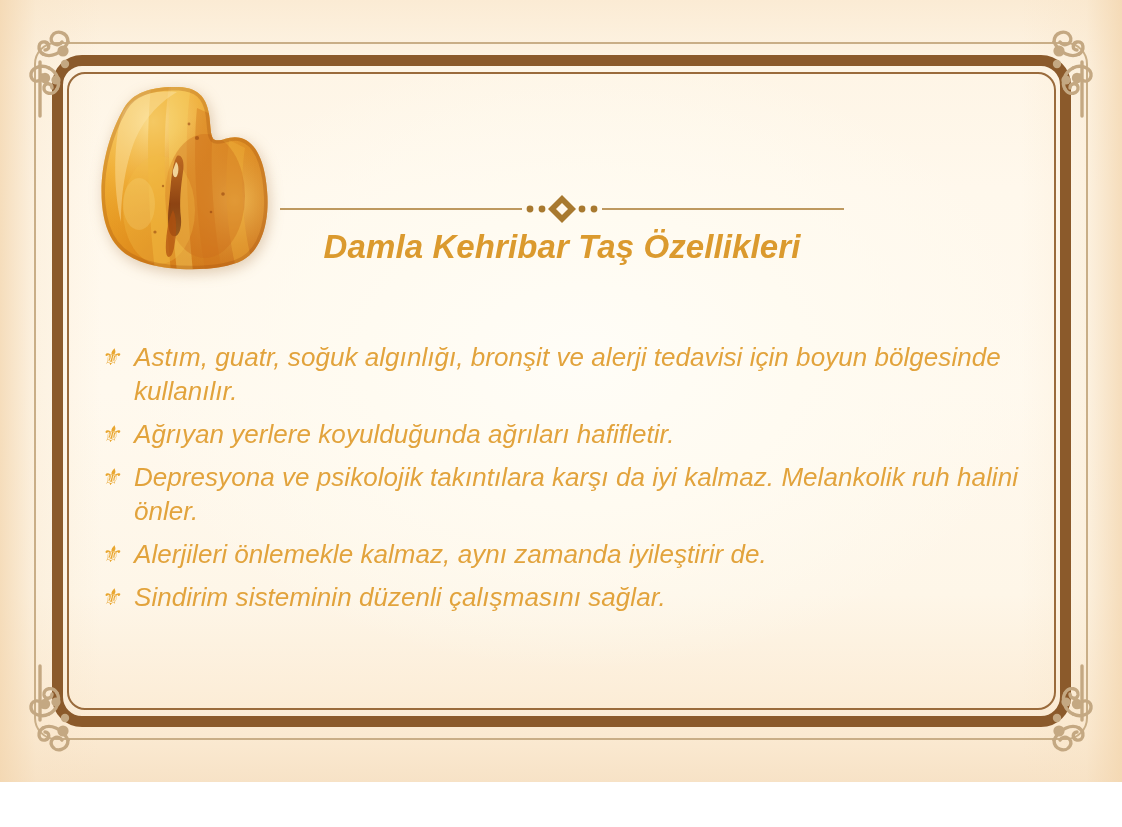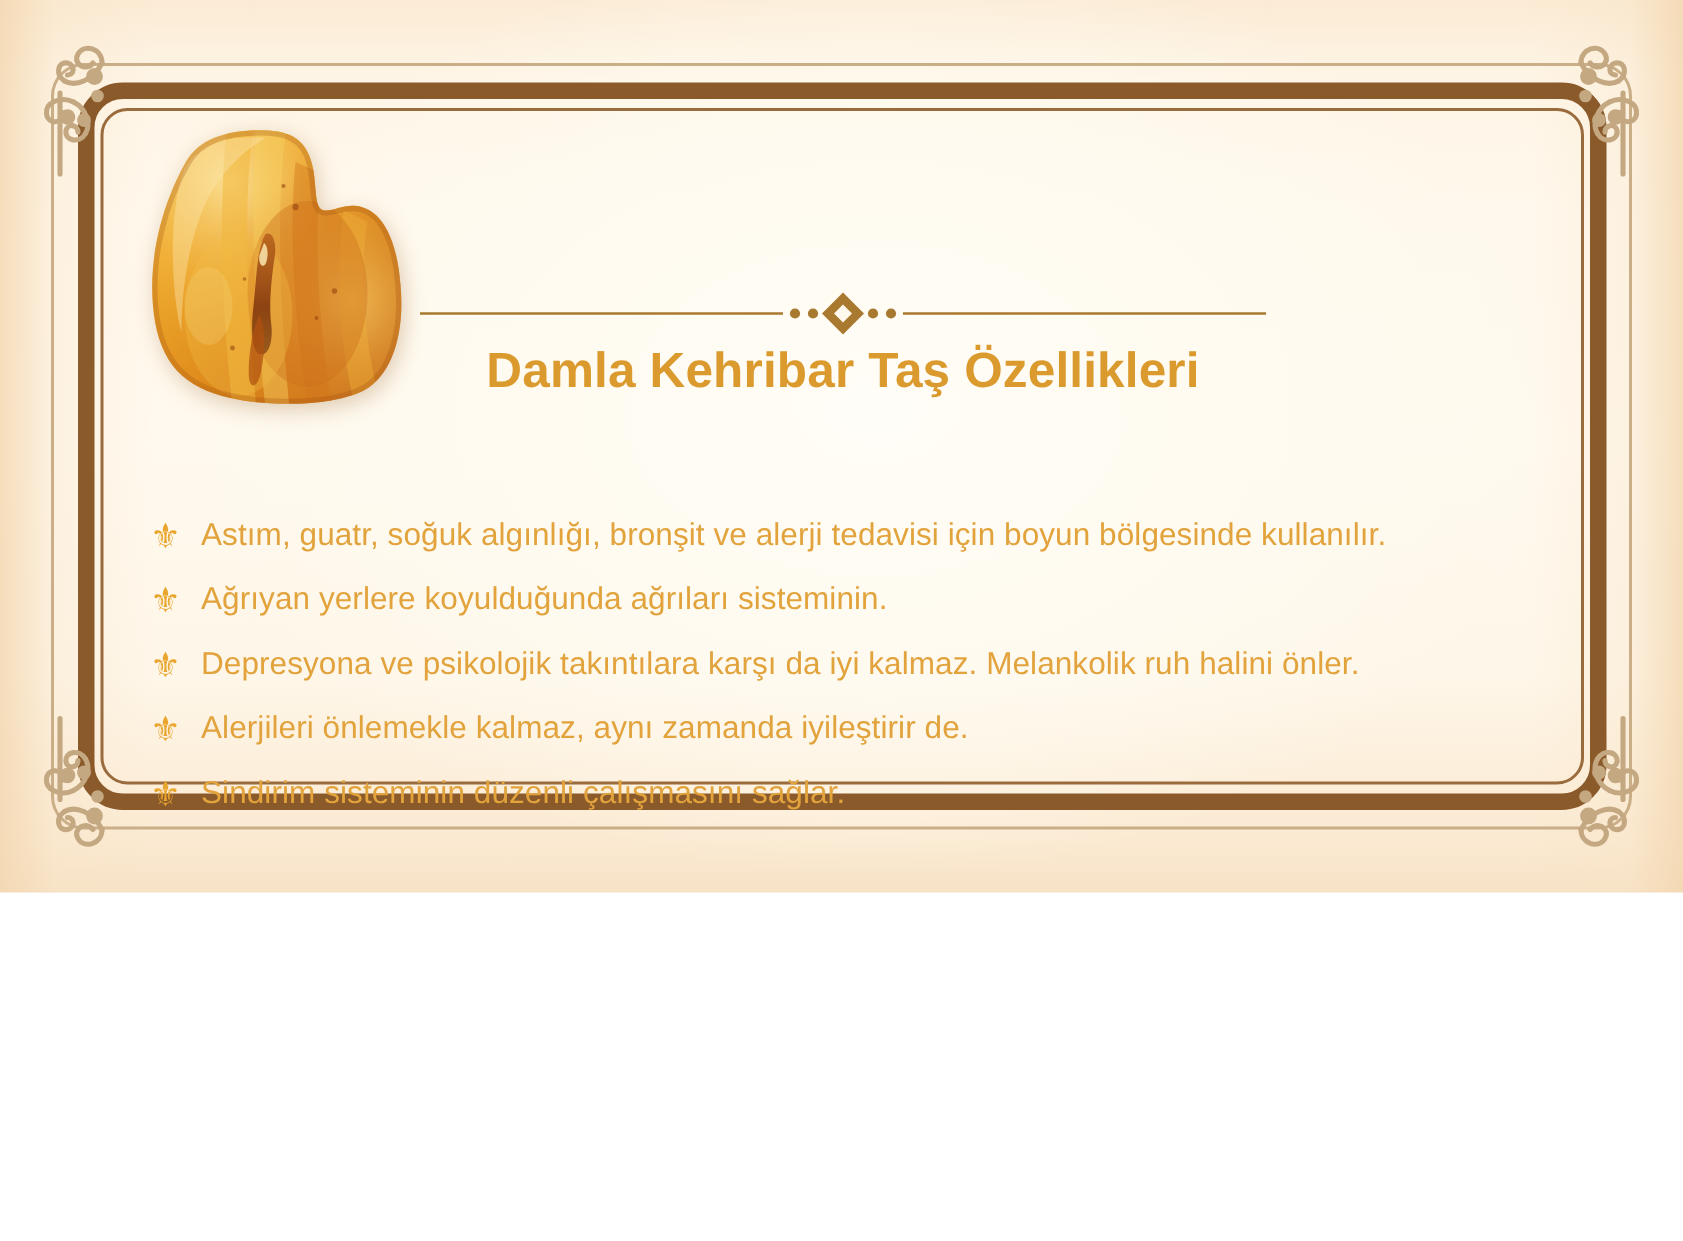--- a/index.html
+++ b/index.html
@@ -5,28 +5,29 @@
   * { margin:0; padding:0; box-sizing:border-box; }
 
   html, body {
     width:1122px; height:827px;
     overflow:hidden;
     font-family:"Liberation Sans", sans-serif;
   }
 
   #card {
     position:relative;
-    width:1122px; height:595px;
+    width:1122px; height:782px;
     background:
       radial-gradient(ellipse 640px 430px at 52% 46%,
         #FFFDF7 0%, #FFFBF1 34%, rgba(255,248,234,0) 72%),
       linear-gradient(180deg,
         #FBEBD4 0%, #FEF5E6 9%, #FFF8EC 24%, #FFF9EE 50%,
         #FEF6E8 76%, #FBEAD2 94%, #F7E2C6 100%);
     overflow:hidden;
+    font-style:italic;
   }
 
   
   #card::before {
     content:""; position:absolute; inset:0; pointer-events:none;
     background:
       linear-gradient(90deg, rgba(243,214,175,.80) 0%, rgba(247,226,196,.30) 3.2%, rgba(255,248,236,0) 9%),
       linear-gradient(270deg, rgba(243,214,175,.80) 0%, rgba(247,226,196,.30) 3.2%, rgba(255,248,236,0) 9%);
   }
 
@@ -97,21 +98,21 @@
     flex:0 0 auto;
     width:34px;
     font-size:23px;
     line-height:34px;
     color:#E9A62F;
     text-align:left;
     user-select:none;
   }
   .item-text {
     flex:1 1 auto;
-    font-size:21px;
+    font-size:26px;
     line-height:34px;
     color:#E2A33C;
     letter-spacing:.05px;
   }
 </style>
 </head>
 <body>
 
 <div id="card">
 
@@ -293,21 +294,21 @@
 
   <div id="list">
 
     <div class="item">
       <span class="bullet">⚜</span>
       <span class="item-text">Astım, guatr, soğuk algınlığı, bronşit ve alerji tedavisi için boyun bölgesinde kullanılır.</span>
     </div>
 
     <div class="item">
       <span class="bullet">⚜</span>
-      <span class="item-text">Ağrıyan yerlere koyulduğunda ağrıları sisteminin.</span>
+      <span class="item-text">Ağrıyan yerlere koyulduğunda ağrıları hafifletir.</span>
     </div>
 
     <div class="item">
       <span class="bullet">⚜</span>
       <span class="item-text">Depresyona ve psikolojik takıntılara karşı da iyi kalmaz. Melankolik ruh halini önler.</span>
     </div>
 
     <div class="item">
       <span class="bullet">⚜</span>
       <span class="item-text">Alerjileri önlemekle kalmaz, aynı zamanda iyileştirir de.</span>

